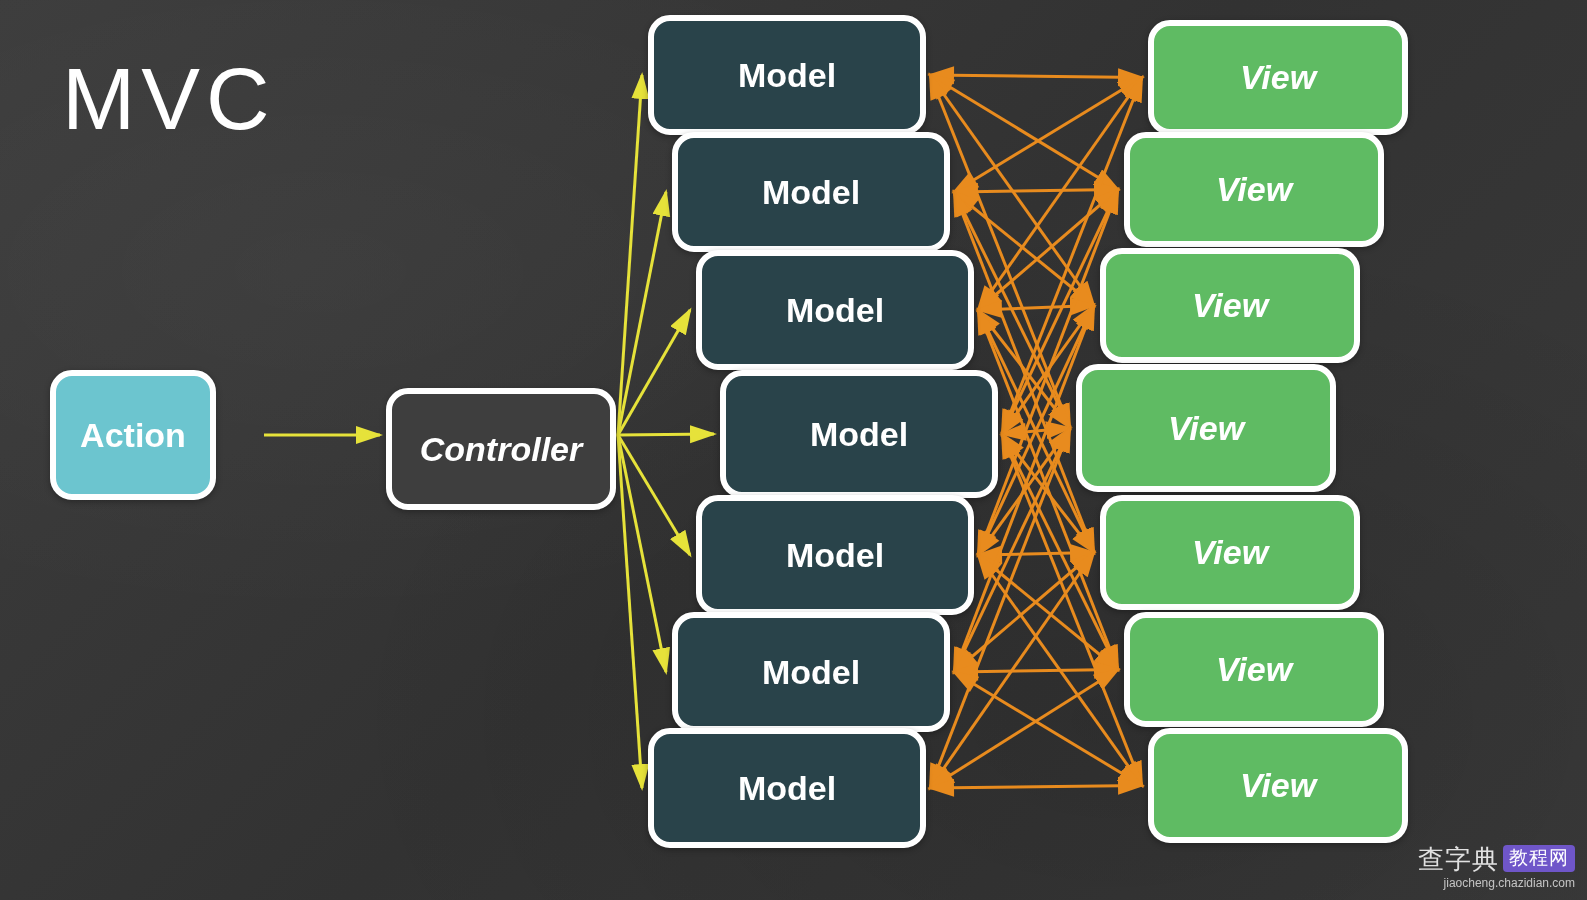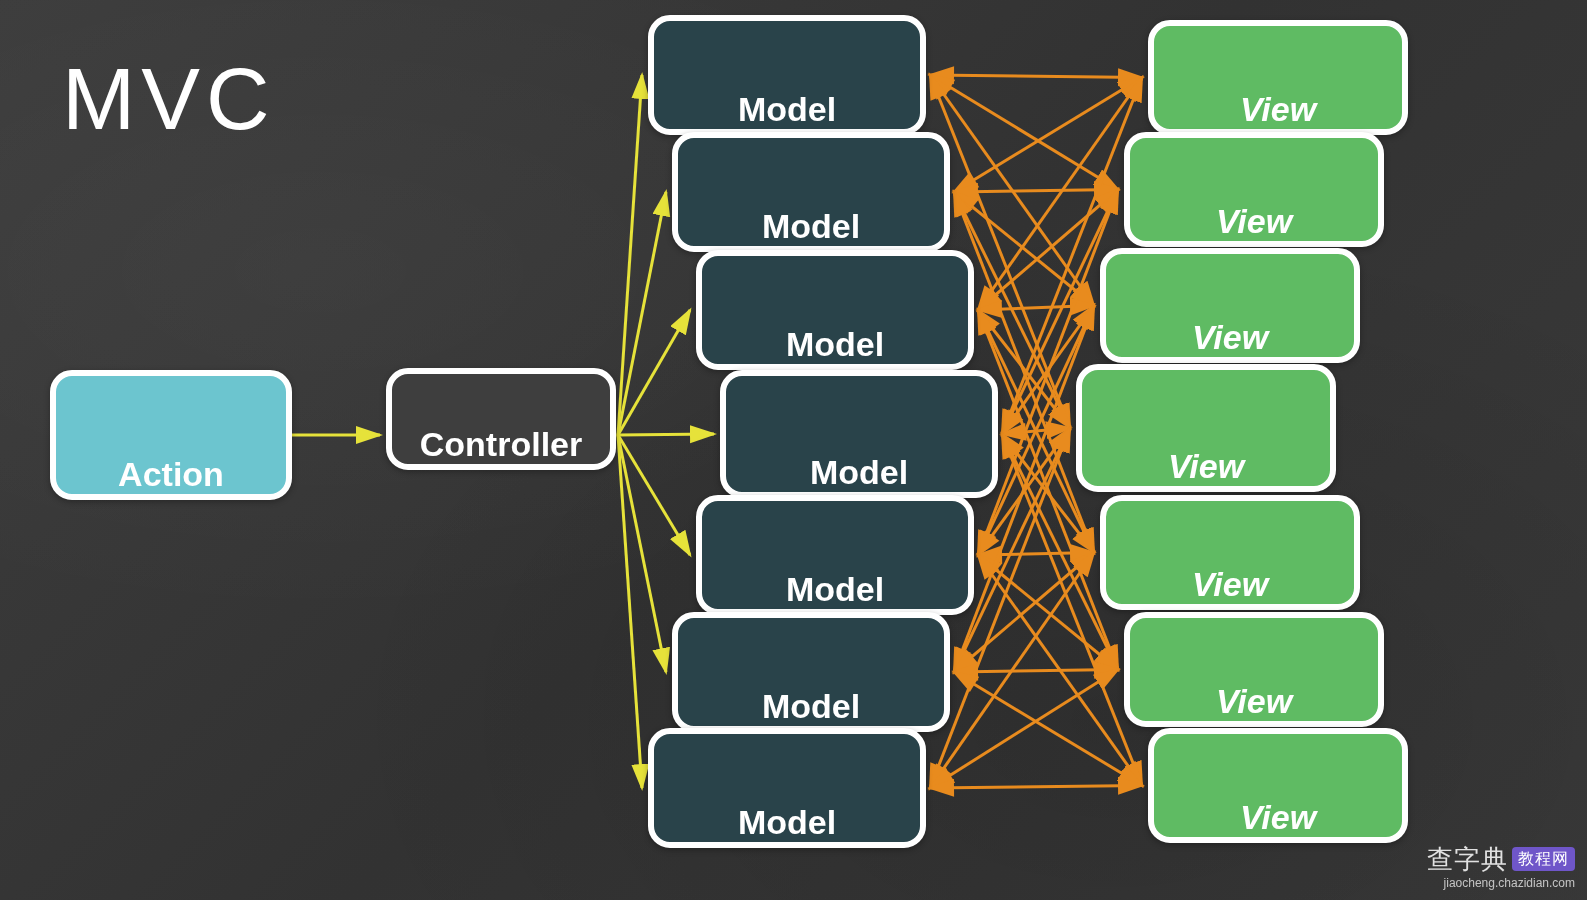--- a/index.html
+++ b/index.html
@@ -30,21 +30,21 @@
     color: #ffffff;
     font-family: "Segoe UI Light", "Helvetica Neue", Arial, sans-serif;
   }
   .node {
     position: absolute;
     box-sizing: border-box;
     border: 6px solid #ffffff;
     border-radius: 22px;
     color: #ffffff;
     display: flex;
-    align-items: flex-end;
+    align-items: center;
     justify-content: center;
     font-size: 34px;
     font-weight: 600;
     box-shadow: 0 2px 6px rgba(0,0,0,0.3);
   }
   .action     { background: #6cc5cf; color:#ffffff; }
   .controller { background: #3e3e3e; }
   .model      { background: #29434a; }
   .view       { background: #5fbb63; font-style: italic; }
   svg.layer {
@@ -57,21 +57,21 @@
   .watermark {
     position: absolute;
     right: 12px;
     bottom: 10px;
     text-align: right;
     color: rgba(255,255,255,0.85);
     font-family: "Microsoft YaHei", Arial, sans-serif;
     line-height: 1.2;
   }
   .watermark .l1 { font-size: 26px; letter-spacing: 1px; }
-  .watermark .box { display:inline-block; background:#6f56c9; color:#fff; font-size:16px; padding:2px 6px; border-radius:4px; margin-left:4px; vertical-align:4px;}
+  .watermark .box { display:inline-block; background:#6f56c9; color:#fff; font-size:19px; padding:2px 6px; border-radius:4px; margin-left:4px; vertical-align:4px;}
   .watermark .l2 { font-size: 12px; color: rgba(255,255,255,0.7); }
 </style>
 </head>
 <body>
 
 <div class="stage">
 
   <div class="title">MVC</div>
 
   <svg class="layer" id="arrows-back">
@@ -129,24 +129,24 @@
       <line x1="954" y1="672" x2="1070" y2="428" stroke="#e88b1e" stroke-width="3" marker-end="url(#ah-o)" marker-start="url(#ah-o-start)"></line>
       <line x1="954" y1="672" x2="1094" y2="552.5" stroke="#e88b1e" stroke-width="3" marker-end="url(#ah-o)" marker-start="url(#ah-o-start)"></line>
       <line x1="954" y1="672" x2="1118" y2="669.5" stroke="#e88b1e" stroke-width="3" marker-end="url(#ah-o)" marker-start="url(#ah-o-start)"></line>
       <line x1="954" y1="672" x2="1142" y2="785.5" stroke="#e88b1e" stroke-width="3" marker-end="url(#ah-o)" marker-start="url(#ah-o-start)"></line>
       <line x1="930" y1="788" x2="1070" y2="428" stroke="#e88b1e" stroke-width="3" marker-end="url(#ah-o)" marker-start="url(#ah-o-start)"></line>
       <line x1="930" y1="788" x2="1094" y2="552.5" stroke="#e88b1e" stroke-width="3" marker-end="url(#ah-o)" marker-start="url(#ah-o-start)"></line>
       <line x1="930" y1="788" x2="1118" y2="669.5" stroke="#e88b1e" stroke-width="3" marker-end="url(#ah-o)" marker-start="url(#ah-o-start)"></line>
       <line x1="930" y1="788" x2="1142" y2="785.5" stroke="#e88b1e" stroke-width="3" marker-end="url(#ah-o)" marker-start="url(#ah-o-start)"></line>
     </svg>
 
-  <div id="node-action" class="node action" style="left: 50px; top: 370px; width: 242px; height: 130px;">
+  <div id="node-action" class="node action" style="left: 50px; top: 370px; width: 166px; height: 130px;">
     <span>Action</span>
   </div>
-  <div id="node-controller" class="node controller" style="left: 386px; top: 368px; width: 230px; height: 102px;">
+  <div id="node-controller" class="node controller" style="left: 386px; top: 388px; width: 230px; height: 122px; font-style: italic;">
     <span>Controller</span>
   </div>
   <div id="models-container">
       <div class="node model" style="z-index: 10; left: 648px; top: 15px; width: 278px; height: 120px;">
         <span>Model</span>
       </div>
       <div class="node model" style="z-index: 11; left: 672px; top: 132px; width: 278px; height: 120px;">
         <span>Model</span>
       </div>
       <div class="node model" style="z-index: 12; left: 696px; top: 250px; width: 278px; height: 120px;">

